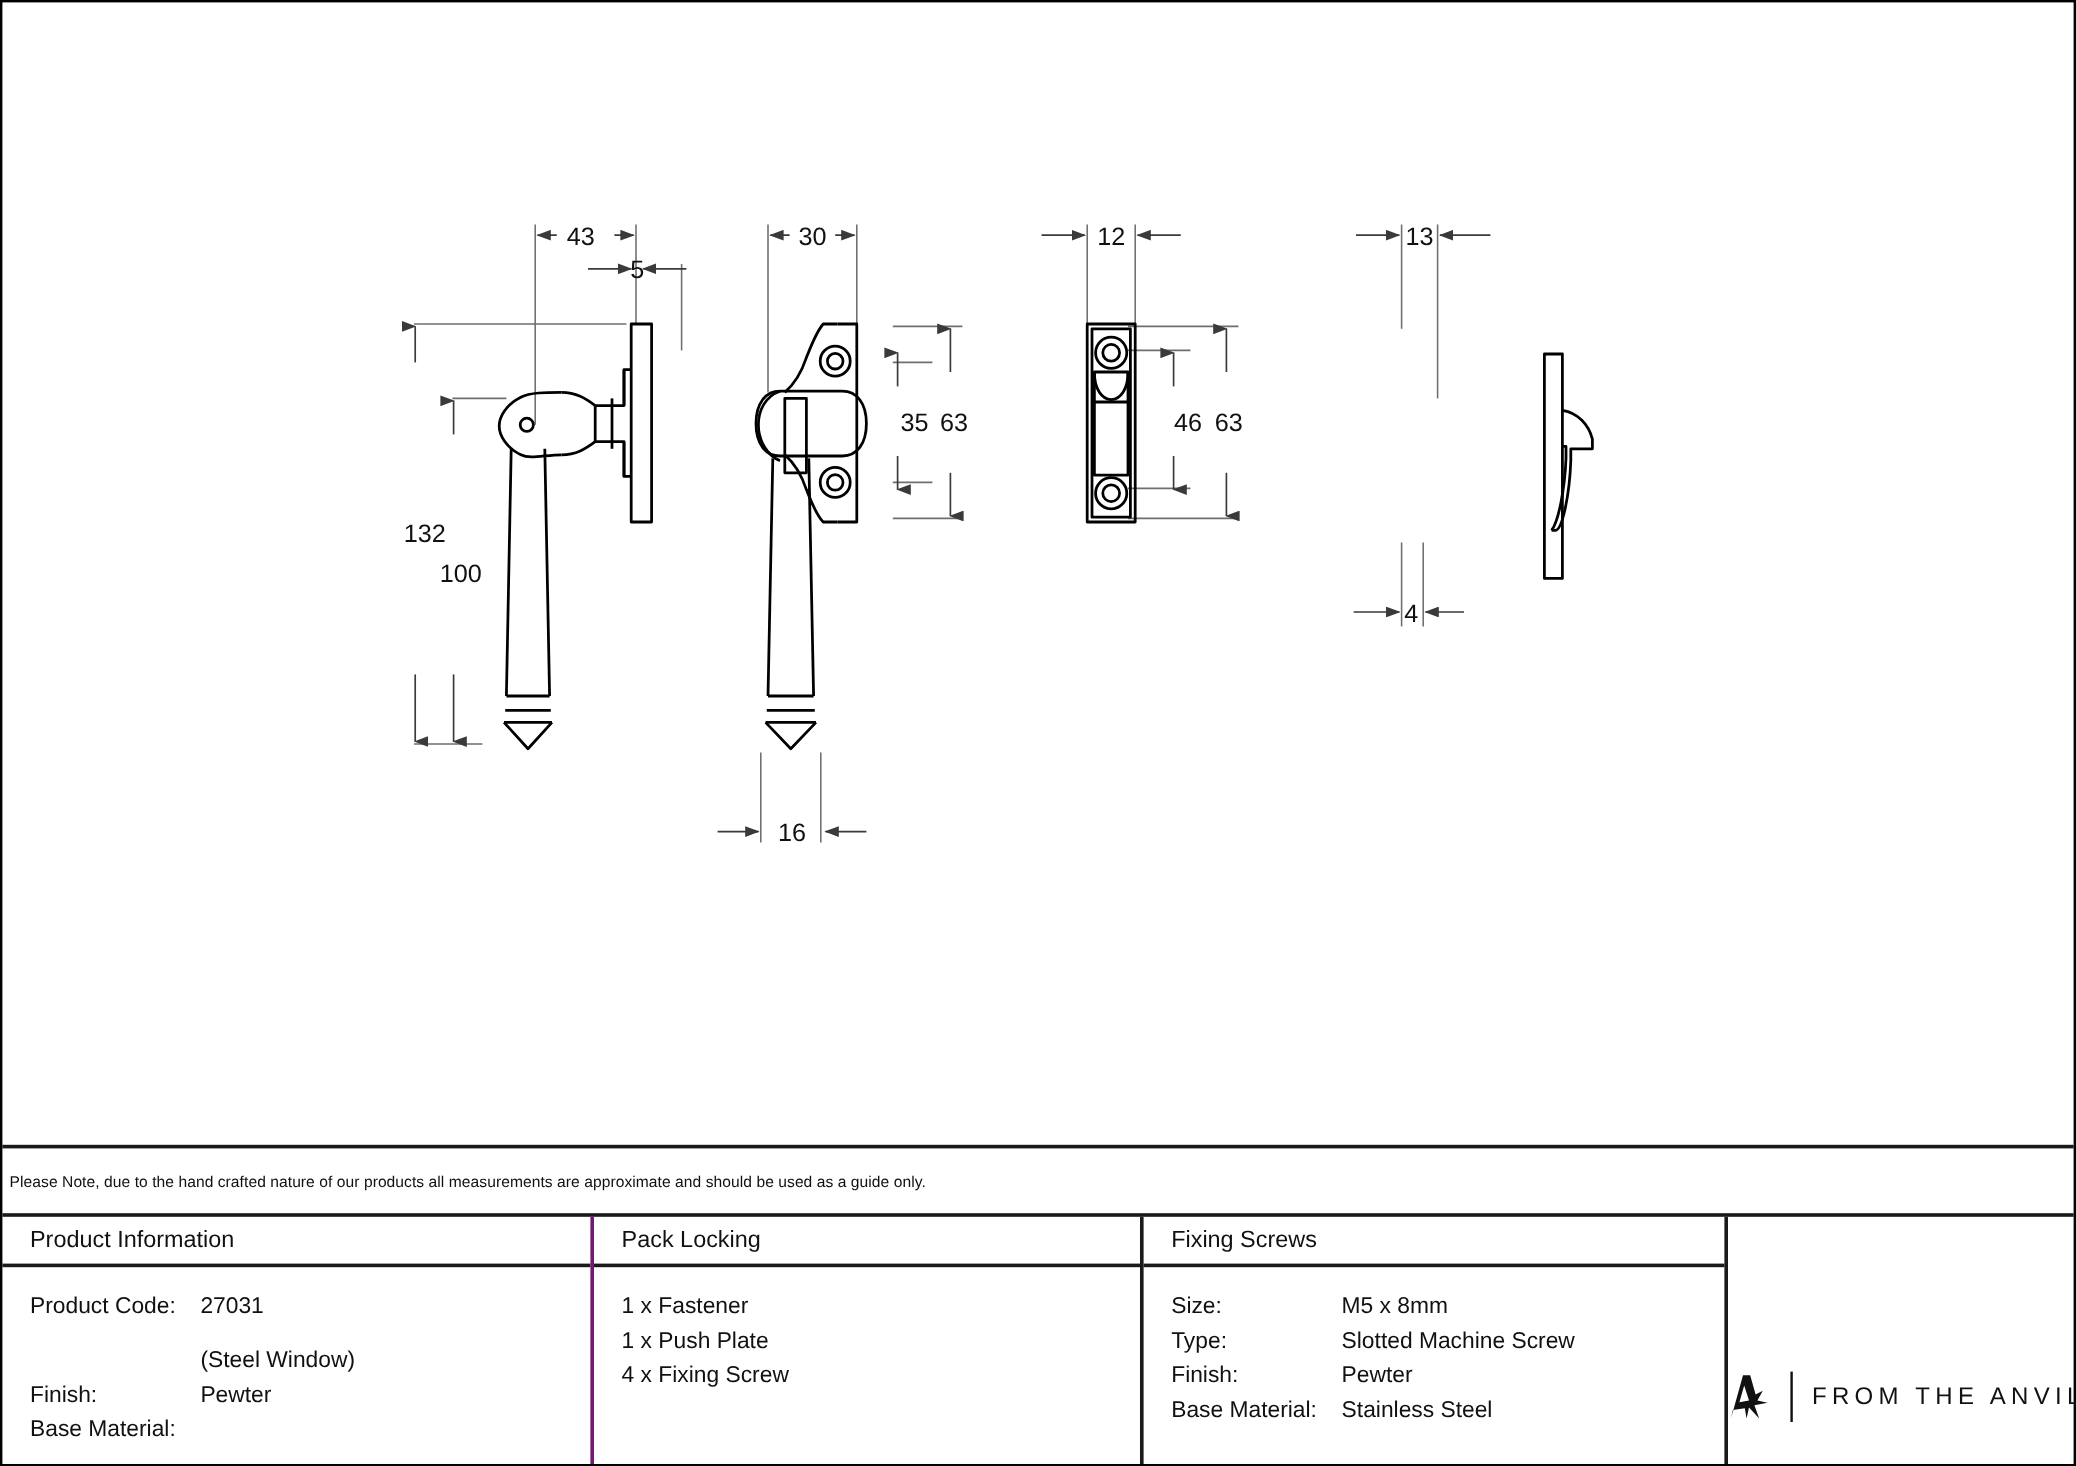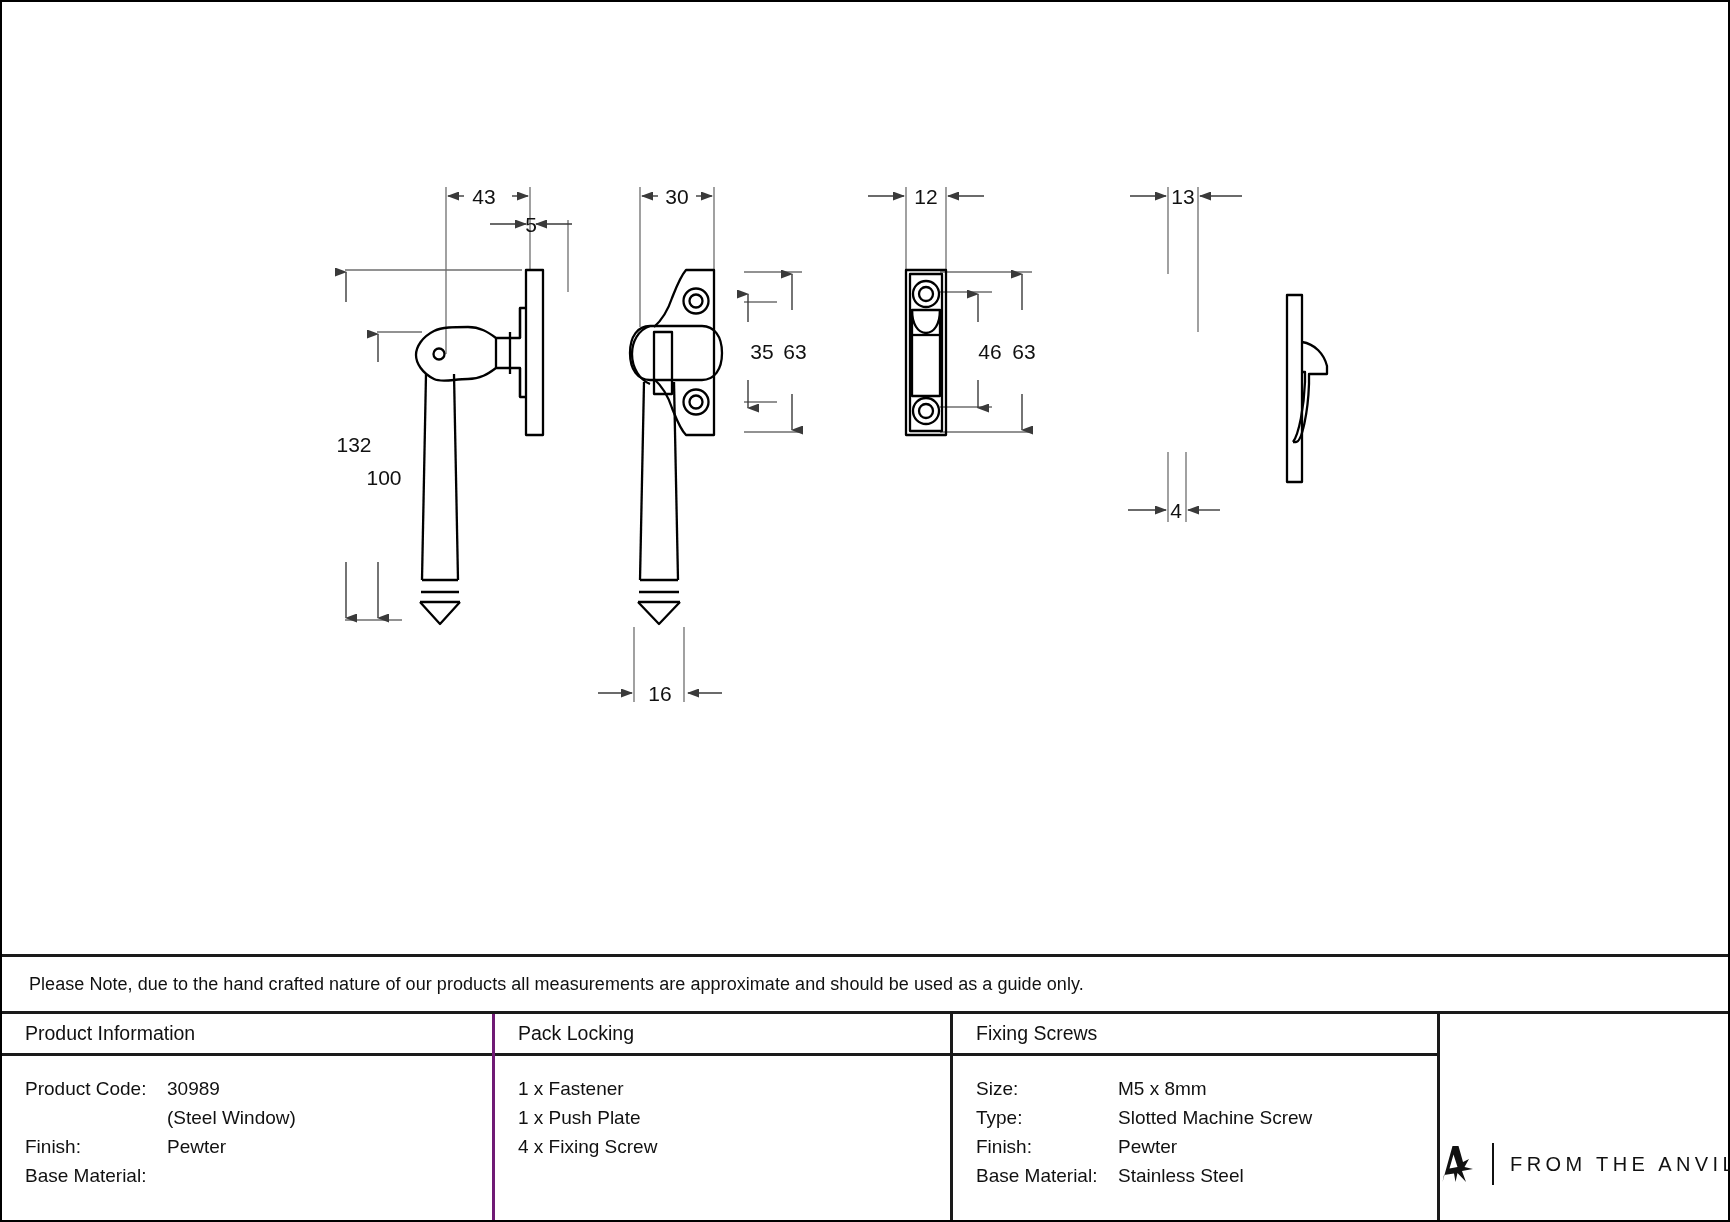--- a/index.html
+++ b/index.html
@@ -29,22 +29,22 @@
   .note-row{
     position:absolute;
     left:0;top:952px;
     width:1726px;height:60px;
     border-top:3px solid #1a1a1a;
     border-bottom:3px solid #1a1a1a;
     box-sizing:border-box;
     display:flex;align-items:center;
   }
   .note-text{
-    padding-left:27px;
-    font-size:18px;
+    padding-left:6px;
+    font-size:13px;
     letter-spacing:0.05px;
     color:#111;
   }
 
   
   .info-table{
     position:absolute;
     left:0;top:1012px;
     width:1726px;height:206px;
     display:flex;
@@ -71,21 +71,21 @@
   }
   .col-body{
     flex:1;
     padding:18px 0 0 23px;
     box-sizing:border-box;
   }
 
   .kv{display:flex;font-size:19px;line-height:29px;color:#111;}
   .kv .k{width:142px;flex:none;}
   .kv .v{flex:1;}
-  .kv-cont{display:flex;font-size:19px;line-height:29px;color:#111;}
+  .kv-cont{display:flex;font-size:19px;line-height:29px;color:#111;margin-top:16px;}
   .kv-cont .k{width:142px;flex:none;}
 
   .plain-line{font-size:19px;line-height:29px;color:#111;}
 
   
   .logo-wrap{
     position:absolute;
     left:0;right:0;bottom:34px;
     display:flex;align-items:center;justify-content:center;
     gap:16px;
@@ -303,21 +303,21 @@
     <div class="note-text">Please Note, due to the hand crafted nature of our products all measurements are approximate and should be used as a guide only.</div>
   </div>
 
   <div class="info-table">
 
     <div class="col col-product">
       <div class="col-head">Product Information</div>
       <div class="col-body">
         <div class="kv">
           <span class="k">Product Code:</span>
-          <span class="v">30989</span>
+          <span class="v">27031</span>
         </div>
         <div class="kv-cont">
           <span class="k"></span>
           <span class="v">(Steel Window)</span>
         </div>
         <div class="kv">
           <span class="k">Finish:</span>
           <span class="v">Pewter</span>
         </div>
         <div class="kv">

